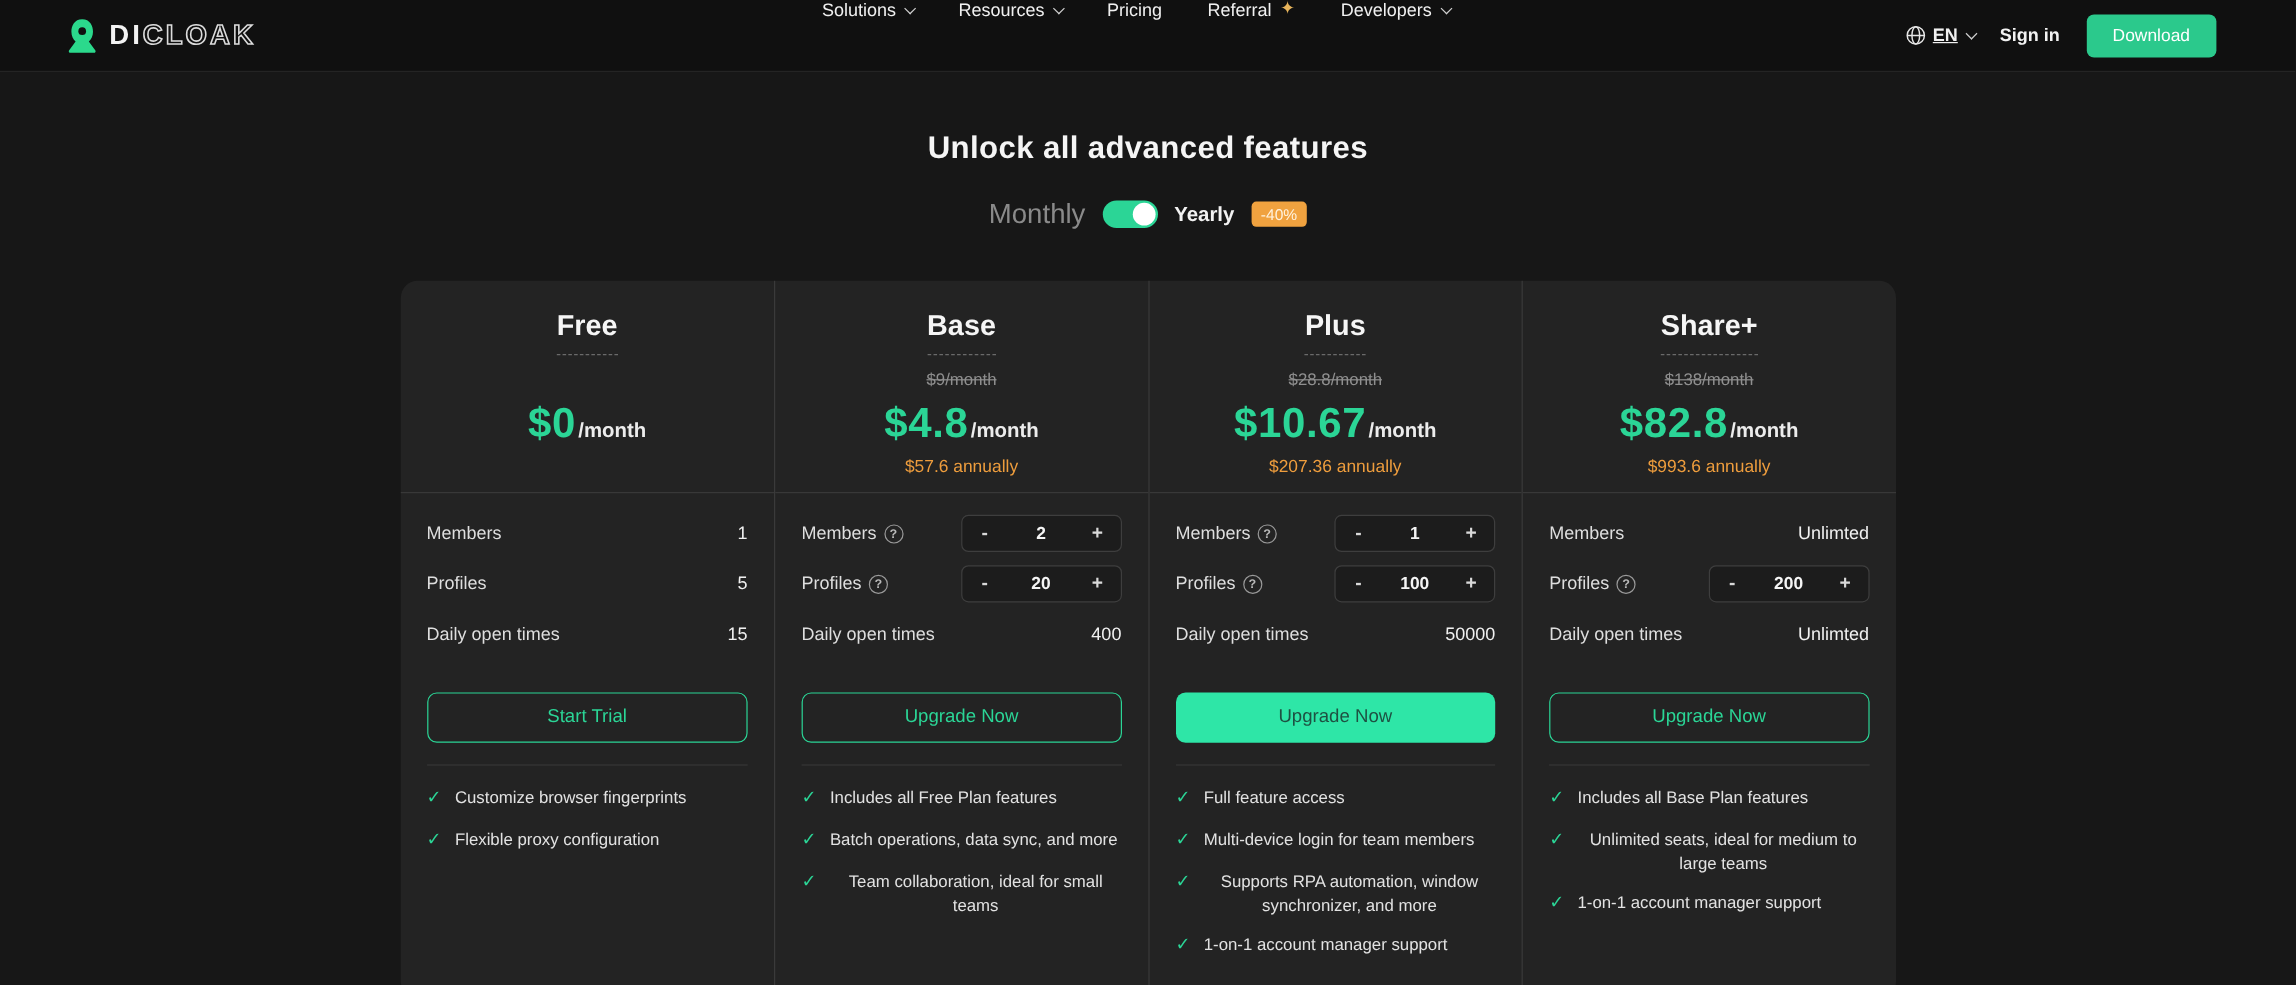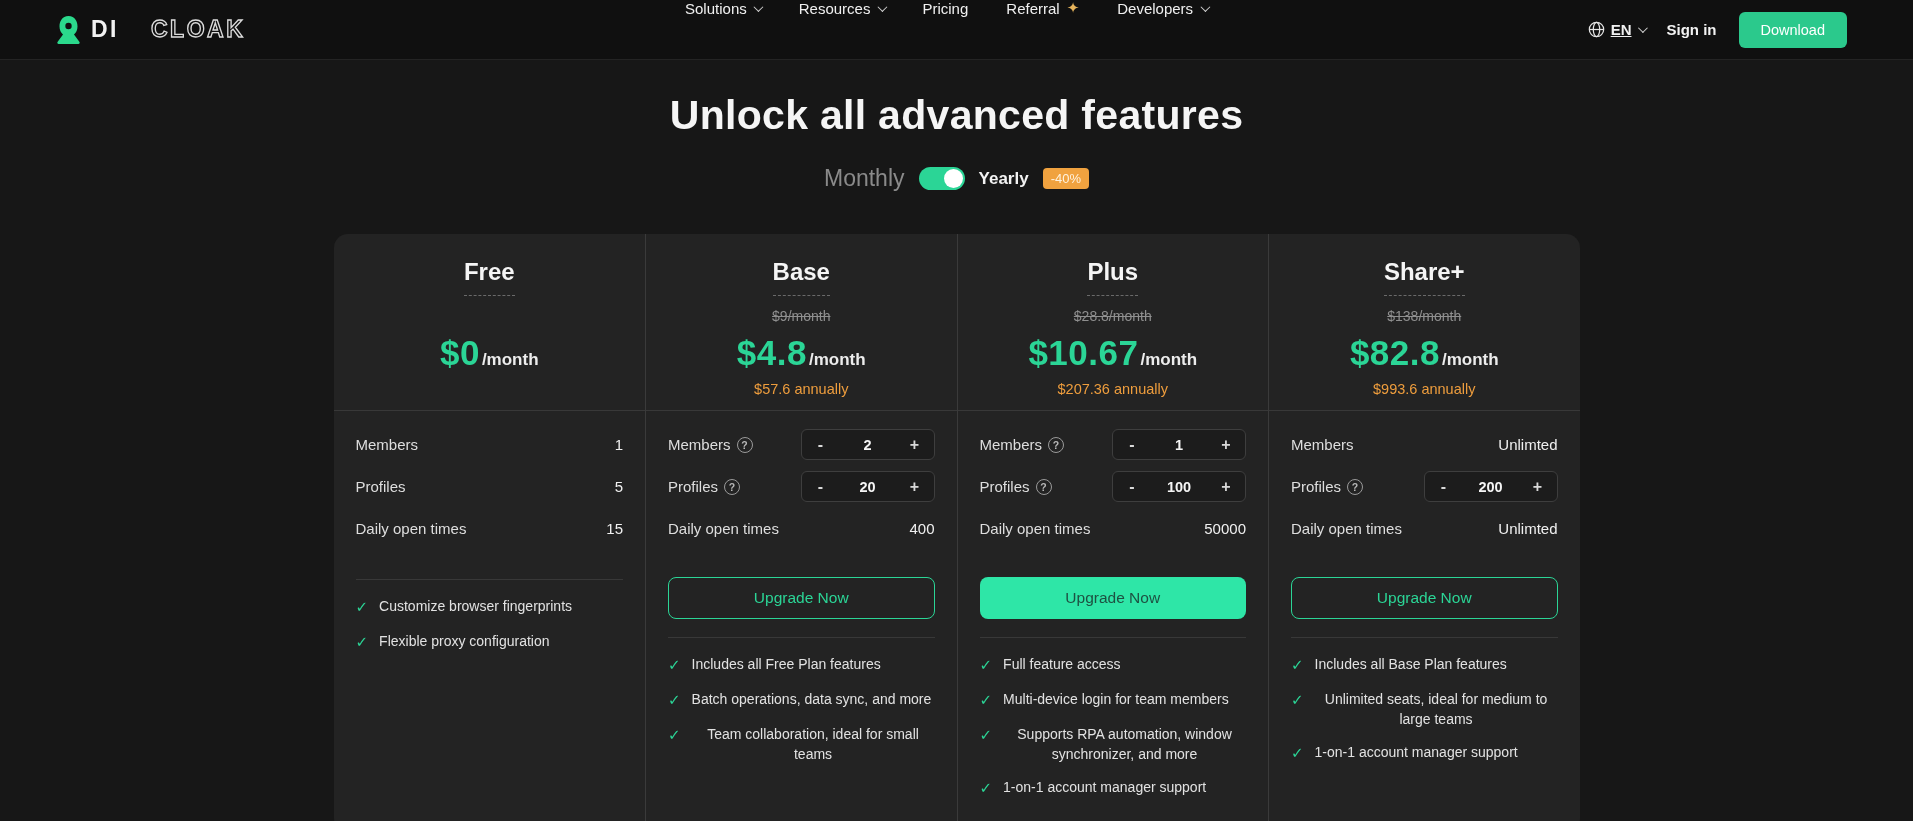--- a/index.html
+++ b/index.html
@@ -10,21 +10,21 @@
     color:#e8e8e8;
     -webkit-font-smoothing:antialiased;
   }
   
   .nav {
     position:relative; height:60px; background:#101010;
     border-bottom:1px solid #242424;
     display:flex; align-items:center;
   }
   .logo { display:flex; align-items:center; gap:9px; margin-left:55px; }
-  .logo-text { font-size:23px; font-weight:700; letter-spacing:2.5px; display:flex;gap:32px; }
+  .logo-text { font-size:23px; font-weight:700; letter-spacing:2.5px; display:flex; }
   .logo-solid { color:#f2f2f2; }
   .logo-outline { color:transparent; -webkit-text-stroke:1.3px #dcdcdc; }
   .nav-menu {
     position:absolute; left:50%; top:0; height:100%; transform:translateX(-52%);
     display:flex; align-items:flex-start; gap:38px;
   }
   .nav-item { display:flex; align-items:center; gap:7px; font-size:15px; color:#f0f0f0; cursor:pointer; white-space:nowrap; }
   .chev { width:7px; height:7px; border-right:1.6px solid #cfcfcf; border-bottom:1.6px solid #cfcfcf; transform:rotate(45deg) translateY(-2px); display:inline-block; }
   .sparkle { color:#e7b45b; font-size:15px; line-height:1; position:relative; top:-1px; }
   .nav-right { margin-left:auto; margin-right:66px; display:flex; align-items:center; gap:22px; }
@@ -32,21 +32,21 @@
   .lang-code { text-decoration:underline; font-weight:600; }
   .globe { width:17px; height:17px; }
   .signin { font-size:15px; font-weight:600; color:#f2f2f2; cursor:pointer; }
   .btn-download {
     background:var(--download-green,#2bc98c); color:#fff; border:none; border-radius:6px;
     font-size:14.5px; font-weight:500; padding:10px 22px; cursor:pointer;
     font-family:inherit;
   }
   
   .hero { text-align:center; }
-  .page-title { margin-top:32px; font-size:41px; font-weight:600; color:#f5f5f5; letter-spacing:.3px; }
+  .page-title { margin-top:48px; font-size:26px; font-weight:600; color:#f5f5f5; letter-spacing:.3px; }
   .billing-row { margin-top:26px; display:flex; align-items:center; justify-content:center; gap:14px; }
   .lbl-monthly { font-size:23px; color:#8a8a8a; cursor:pointer; }
   .lbl-yearly { font-size:17px; color:#f2f2f2; font-weight:600; cursor:pointer; }
   .switch { width:46px; height:23px; border-radius:12px; background:var(--accent,#2bd596); position:relative; cursor:pointer; }
   .knob { width:19px; height:19px; border-radius:50%; background:#fff; position:absolute; top:2px; right:2px; }
   .badge {
     background:var(--badge-orange,#f0a23f); color:#fff2dd; font-size:13px; font-weight:500;
     border-radius:4px; padding:3px 8px; cursor:pointer;
   }
   
@@ -172,20 +172,21 @@
             </div>
             <span class="stat-value">5</span>
           </div>
           <div class="stat-row">
             <div class="stat-label">
               <span>Daily open times</span>
             </div>
             <span class="stat-value">15</span>
           </div>
         </div>
+        <button class="cta outline">Start Trial</button>
         <div class="sep"></div>
         <ul class="features">
           <li class="feature">
             <span class="check">✓</span>
             <span>Customize browser fingerprints</span>
           </li>
           <li class="feature">
             <span class="check">✓</span>
             <span>Flexible proxy configuration</span>
           </li>

